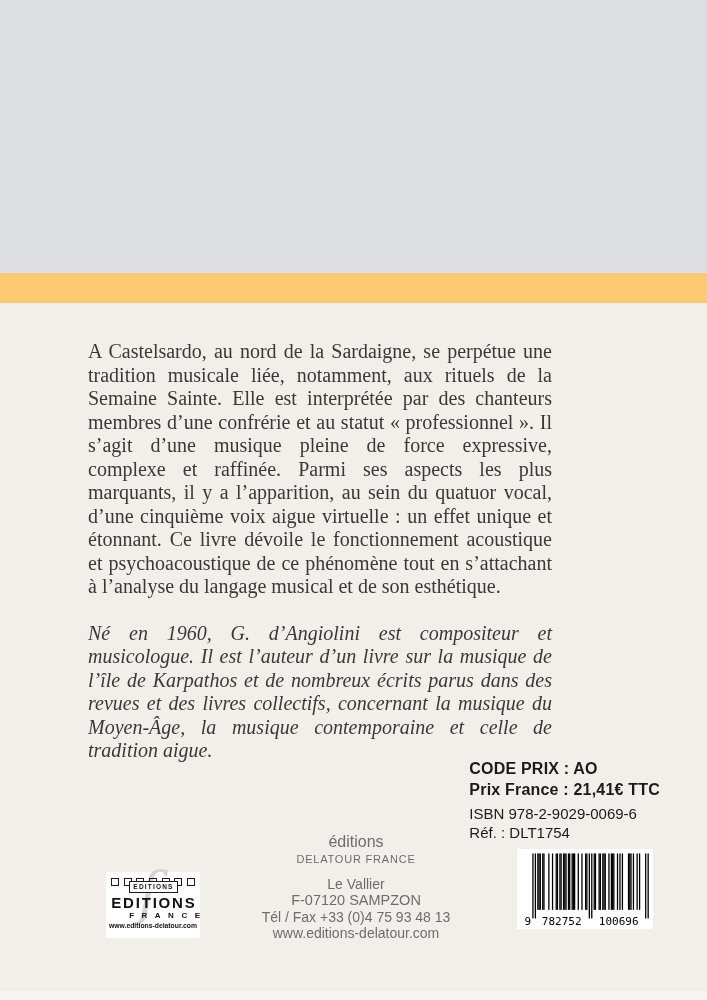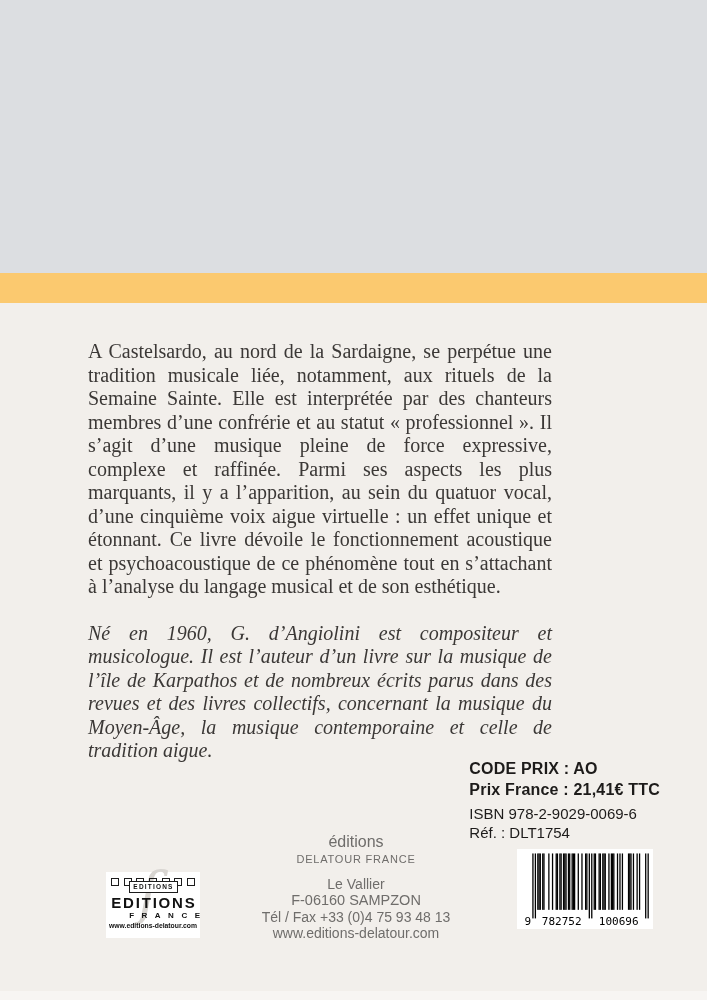--- a/index.html
+++ b/index.html
@@ -90,21 +90,21 @@
     <div class="strong">CODE PRIX : AO</div>
     <div class="strong">Prix France : 21,41€ TTC</div>
     <div class="plain gap">ISBN 978-2-9029-0069-6</div>
     <div class="plain">Réf. : DLT1754</div>
   </div>
 
   <div class="publisher">
     <div class="ed">éditions</div>
     <div class="name">DELATOUR FRANCE</div>
     <div class="addr1">Le Vallier</div>
-    <div class="addr2">F-06160 SAMPZON</div>
+    <div class="addr2">F-07120 SAMPZON</div>
     <div class="phone">Tél / Fax +33 (0)4 75 93 48 13</div>
     <div class="web">www.editions-delatour.com</div>
   </div>
 
   <div class="logo">
     <div class="logo-f">f</div>
     <div class="logo-squares">
       <span></span>
       <span></span>
       <span></span>

